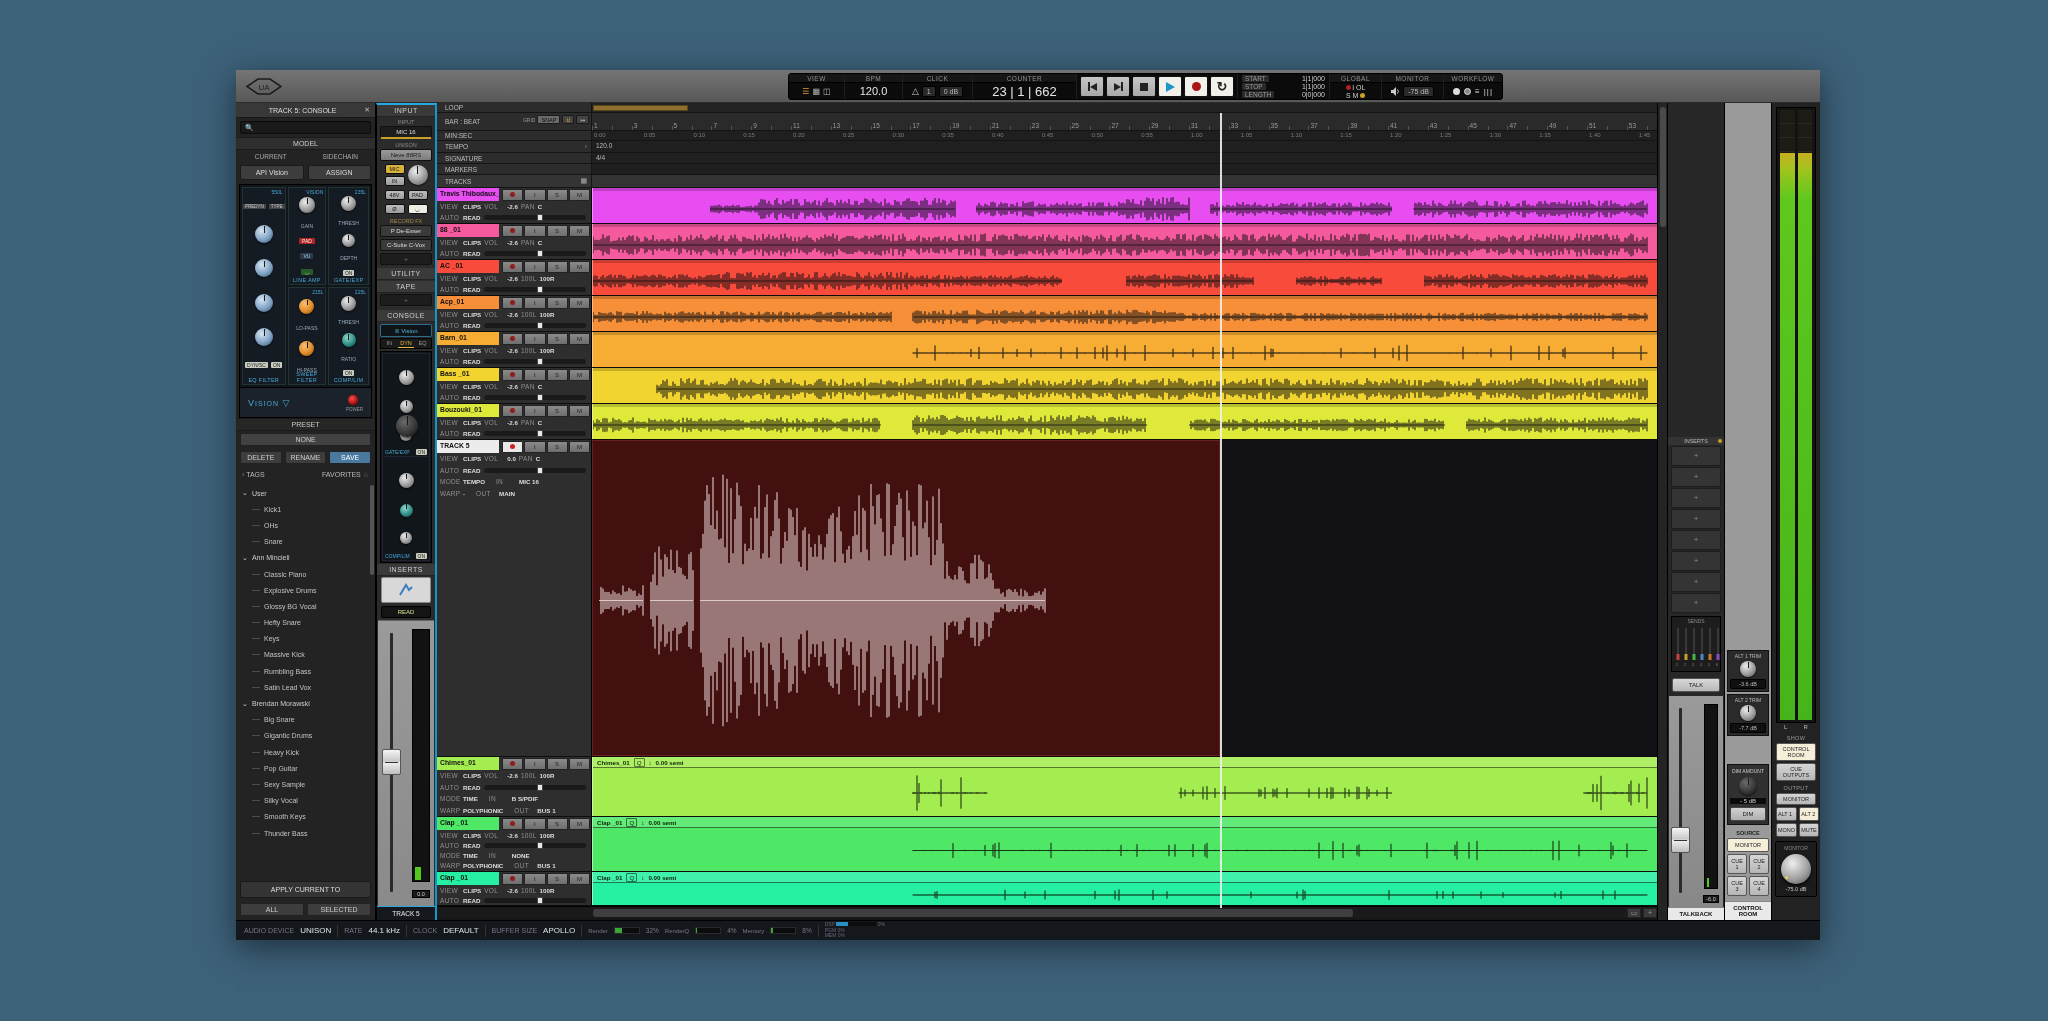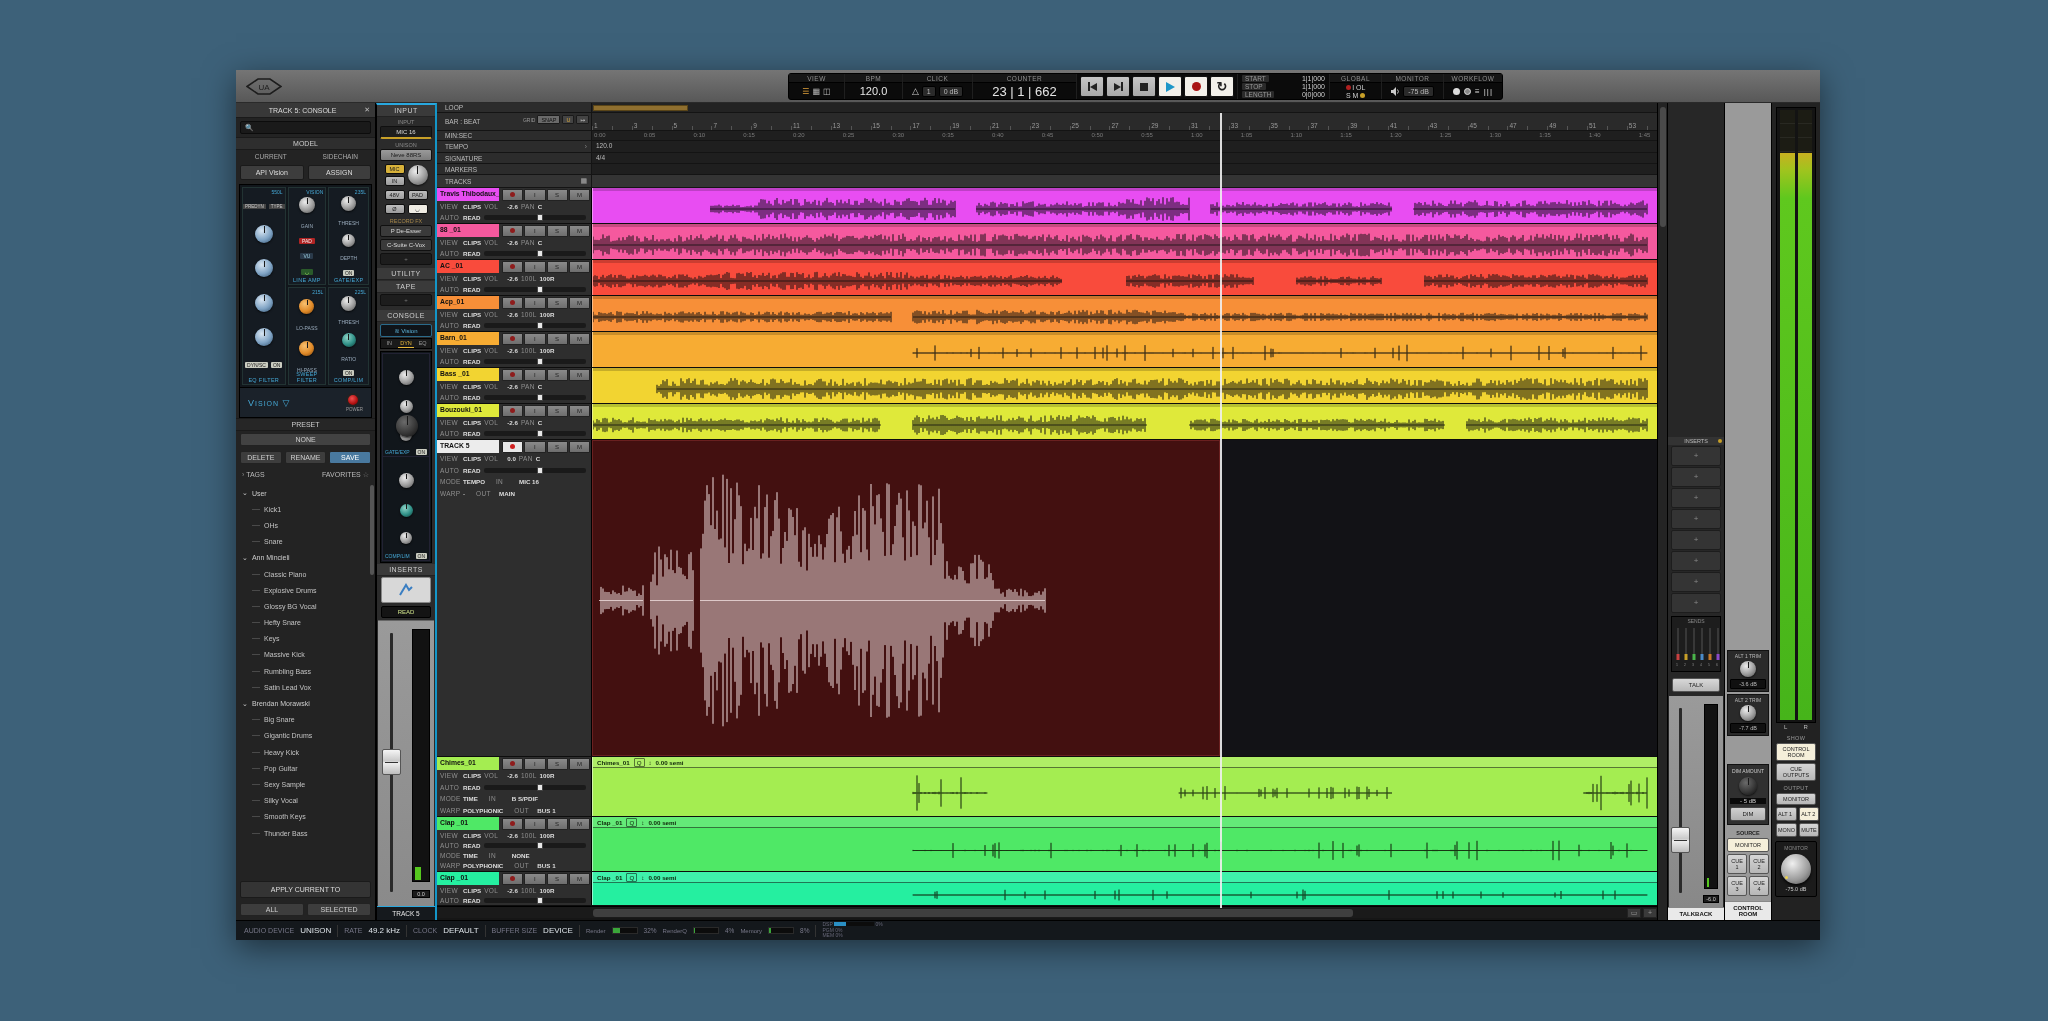--- a/index.html
+++ b/index.html
@@ -1275,27 +1275,27 @@
         <div style="font-size:5.5px;color:#ccc">-75.0 dB</div>
       </div>
     </div>
   </div>
 
   <div class="statusbar">
     <span>AUDIO DEVICE</span>
     <span class="sv">UNISON</span>
     <span class="sep"></span>
     <span>RATE</span>
-    <span class="sv">49.2 kHz</span>
+    <span class="sv">44.1 kHz</span>
     <span class="sep"></span>
     <span>CLOCK</span>
     <span class="sv">DEFAULT</span>
     <span class="sep"></span>
     <span>BUFFER SIZE</span>
-    <span class="sv">DEVICE</span>
+    <span class="sv">APOLLO</span>
     <span class="sep"></span>
     <span style="font-size:6px">Render</span>
     <span class="pbar">
         <i style="width:32%"></i>
       </span>
     <span style="font-size:6.5px">32%</span>
     <span style="font-size:6px">RenderQ</span>
     <span class="pbar">
         <i style="width:4%"></i>
       </span>

